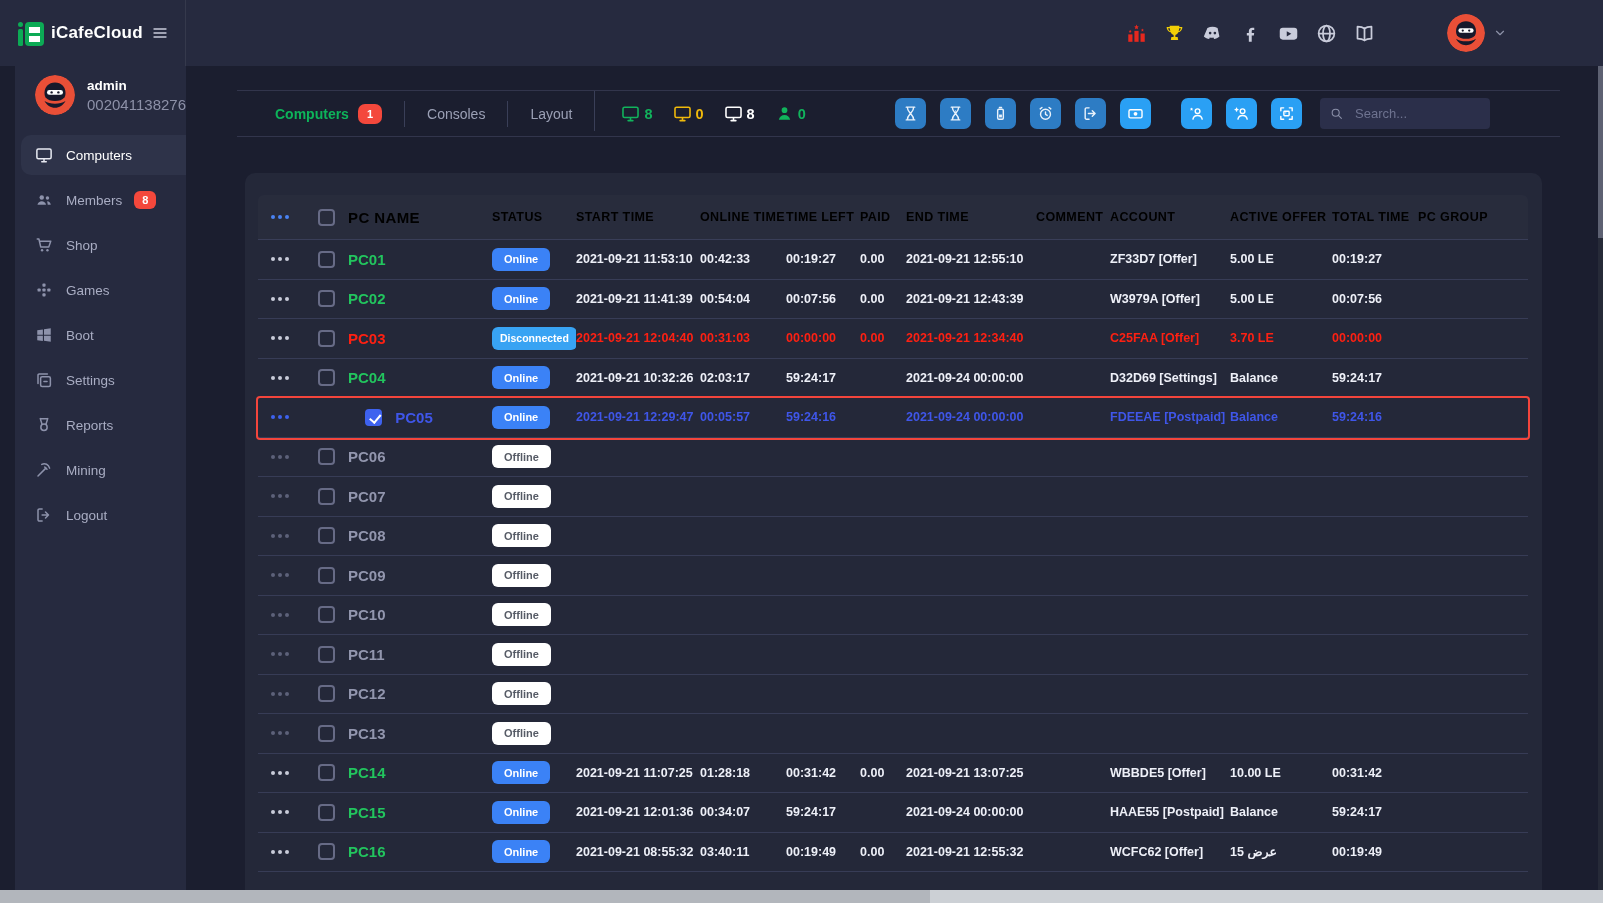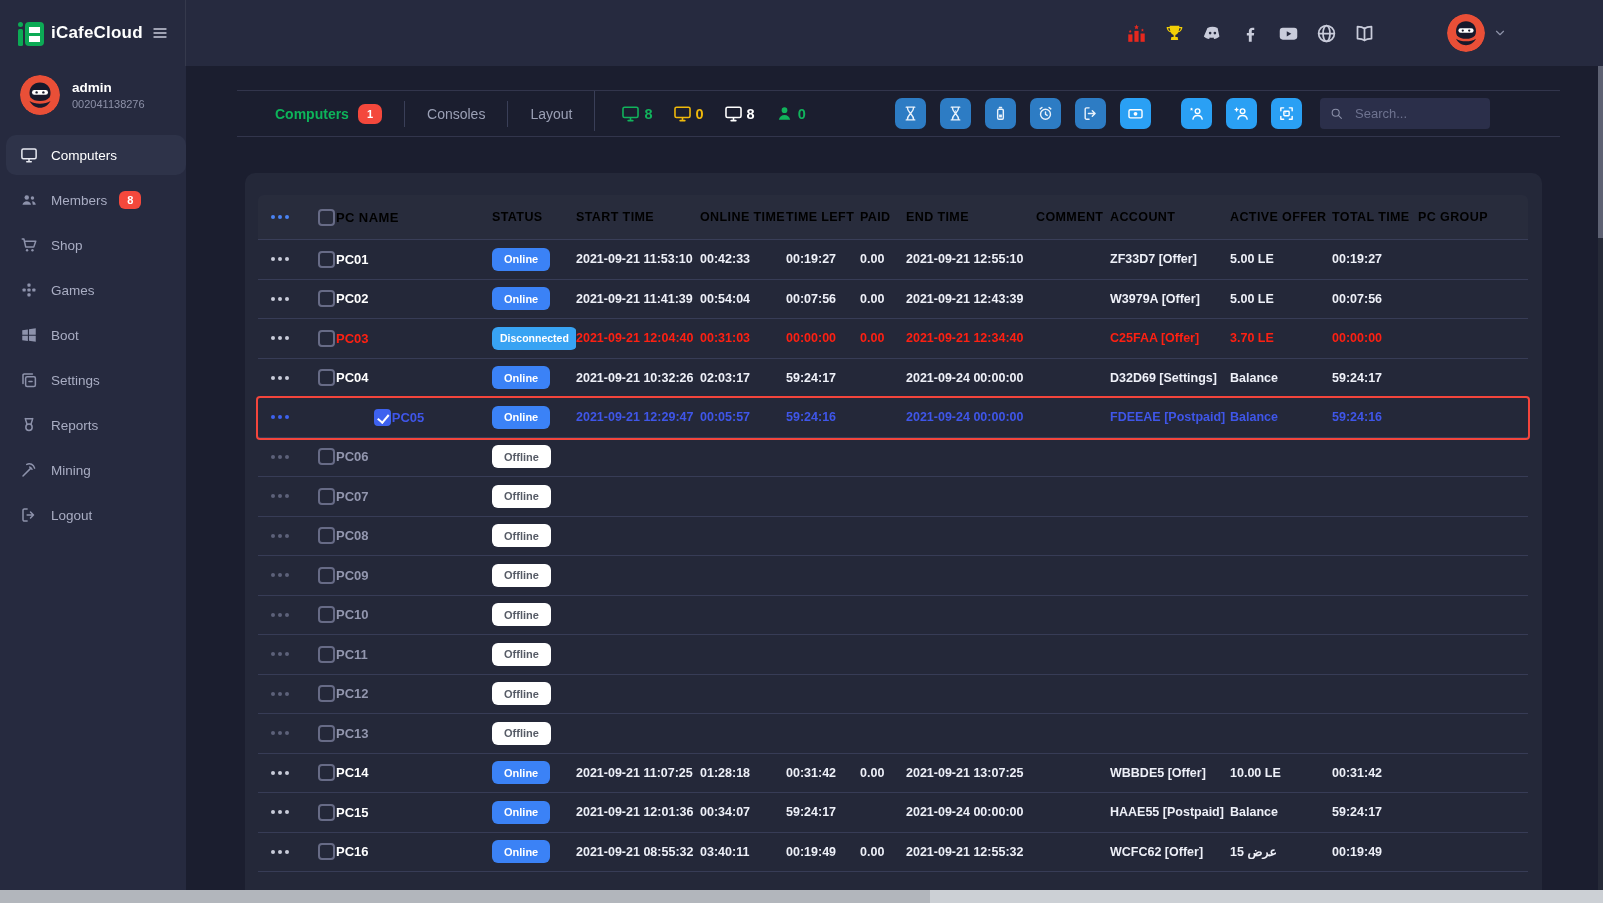--- a/index.html
+++ b/index.html
@@ -17,25 +17,25 @@
   .brand-logo{width:26px;height:26px;}
   .brand-text{color:#fff;font-weight:700;font-size:17px;margin-left:7px;letter-spacing:.2px;}
   .hamburger{margin-left:auto;width:22px;height:16px;color:#c9ccdb;cursor:pointer;}
   .social{margin-left:auto;display:flex;align-items:center;gap:17px;}
   .top-icon{width:21px;height:21px;cursor:pointer;}
   .account{display:flex;align-items:center;margin-left:72px;margin-right:96px;gap:8px;cursor:pointer;}
   .avatar{width:38px;height:38px;border-radius:50%;overflow:hidden;}
   .chev{width:14px;height:14px;color:#8d92a8;}
 
   
-  .sidebar{position:absolute;top:58px;left:0;width:186px;bottom:13px;background:#262a3f;box-sizing:border-box;}
+  .sidebar{position:absolute;top:58px;left:15px;width:186px;bottom:13px;background:#262a3f;box-sizing:border-box;}
   .profile{display:flex;align-items:center;gap:12px;padding:17px 14px 14px 20px;}
   .profile .avatar{width:40px;height:40px;}
   .p-name{color:#fff;font-weight:700;font-size:13.5px;}
-  .p-id{color:#8d91a8;font-size:11px;margin-top:3px;}
+  .p-id{color:#8d91a8;font-size:15px;margin-top:3px;}
   .side-nav{margin-top:6px;}
   .side-item{display:flex;align-items:center;height:40px;margin:0 0 5px 6px;padding-left:14px;border-radius:10px;color:#a9adc3;cursor:pointer;}
   .side-item .icon{width:18px;height:18px;color:#8d92ab;margin-right:13px;}
   .side-item.active{background:#2e3349;color:#fff;}
   .side-item.active .icon{color:#e8eaf2;}
   .side-label{font-size:13.5px;}
   .badge-red{background:#f4483c;color:#fff;font-size:11px;font-weight:700;border-radius:6px;padding:3px 8px;margin-left:12px;}
 
   
   .main{position:absolute;left:186px;top:58px;right:0;bottom:13px;background:#1b1e2f;}
@@ -63,32 +63,32 @@
   .card{position:absolute;left:59px;right:61px;top:115px;bottom:0;background:#242839;border-radius:10px 10px 0 0;padding:22px 14px 0 13px;box-sizing:border-box;}
   .thead-row,.trow{display:grid;grid-template-columns:44px 178px 96px 124px 86px 74px 46px 130px 74px 120px 102px 86px 1fr;align-items:center;border-bottom:1px solid rgba(125,132,190,.22);}
   .thead-row{height:44px;background:rgba(255,255,255,.02);border-radius:6px 6px 0 0;}
   .trow{height:38.5px;}
   .th{font-size:10.5px;font-weight:700;color:#959ab2;letter-spacing:.4px;}
   .cell{font-size:12.5px;font-weight:600;color:inherit;white-space:nowrap;overflow:hidden;}
   .c-actions{display:flex;justify-content:center;}
   .dots{display:inline-flex;cursor:pointer;}
   .dots i{width:4px;height:4px;border-radius:50%;background:currentColor;margin:0 1.5px;display:inline-block;}
   .thead-row .dots{color:#4a84f4;}
-  .c-name{display:flex;align-items:center;gap:1px;padding-left:16px;font-size:13px;font-weight:700;}
+  .c-name{display:flex;align-items:center;gap:13px;padding-left:16px;font-size:15px;font-weight:700;}
   .cb{width:17px;height:17px;border:2px solid #676b86;border-radius:4px;box-sizing:border-box;flex:none;cursor:pointer;position:relative;}
   .cb.checked{background:#3e62ef;border-color:#3e62ef;}
   .cb.checked::after{content:'';position:absolute;left:4.5px;top:1px;width:4.5px;height:8.5px;border:solid #fff;border-width:0 2.4px 2.4px 0;transform:rotate(40deg);}
   .c-status{padding-left:12px;}
   .badge{display:inline-flex;align-items:center;justify-content:center;height:23px;padding:0 12px;border-radius:6px;font-size:11px;font-weight:700;color:#fff;}
   .badge.online{background:#3b82f6;}
   .badge.disconnected{background:#38a3f3;padding:0 8px;font-size:10.5px;}
   .badge.offline{background:#ffffff;color:#565b66;font-weight:600;}
 
   .trow{color:#eef0f8;}
-  .trow .c-name{color:#ffffff;}
+  .trow .c-name{color:#22c55e;}
   .trow .dots{color:#c9ccda;}
   .trow.offline{color:#878ca6;}
   .trow.offline .c-name{color:#9296ae;}
   .trow.offline .dots{color:#5d617a;}
   .trow.danger{color:#fe2012;}
   .trow.danger .c-name{color:#fe2012;}
   .trow.selected{color:#3f56e9;box-shadow:0 0 0 2px #f3453c;border-radius:2px;position:relative;z-index:2;}
   .trow.selected .c-name{color:#3f56e9;justify-content:center;}
   .trow.selected .dots{color:#3e62ef;}
 

